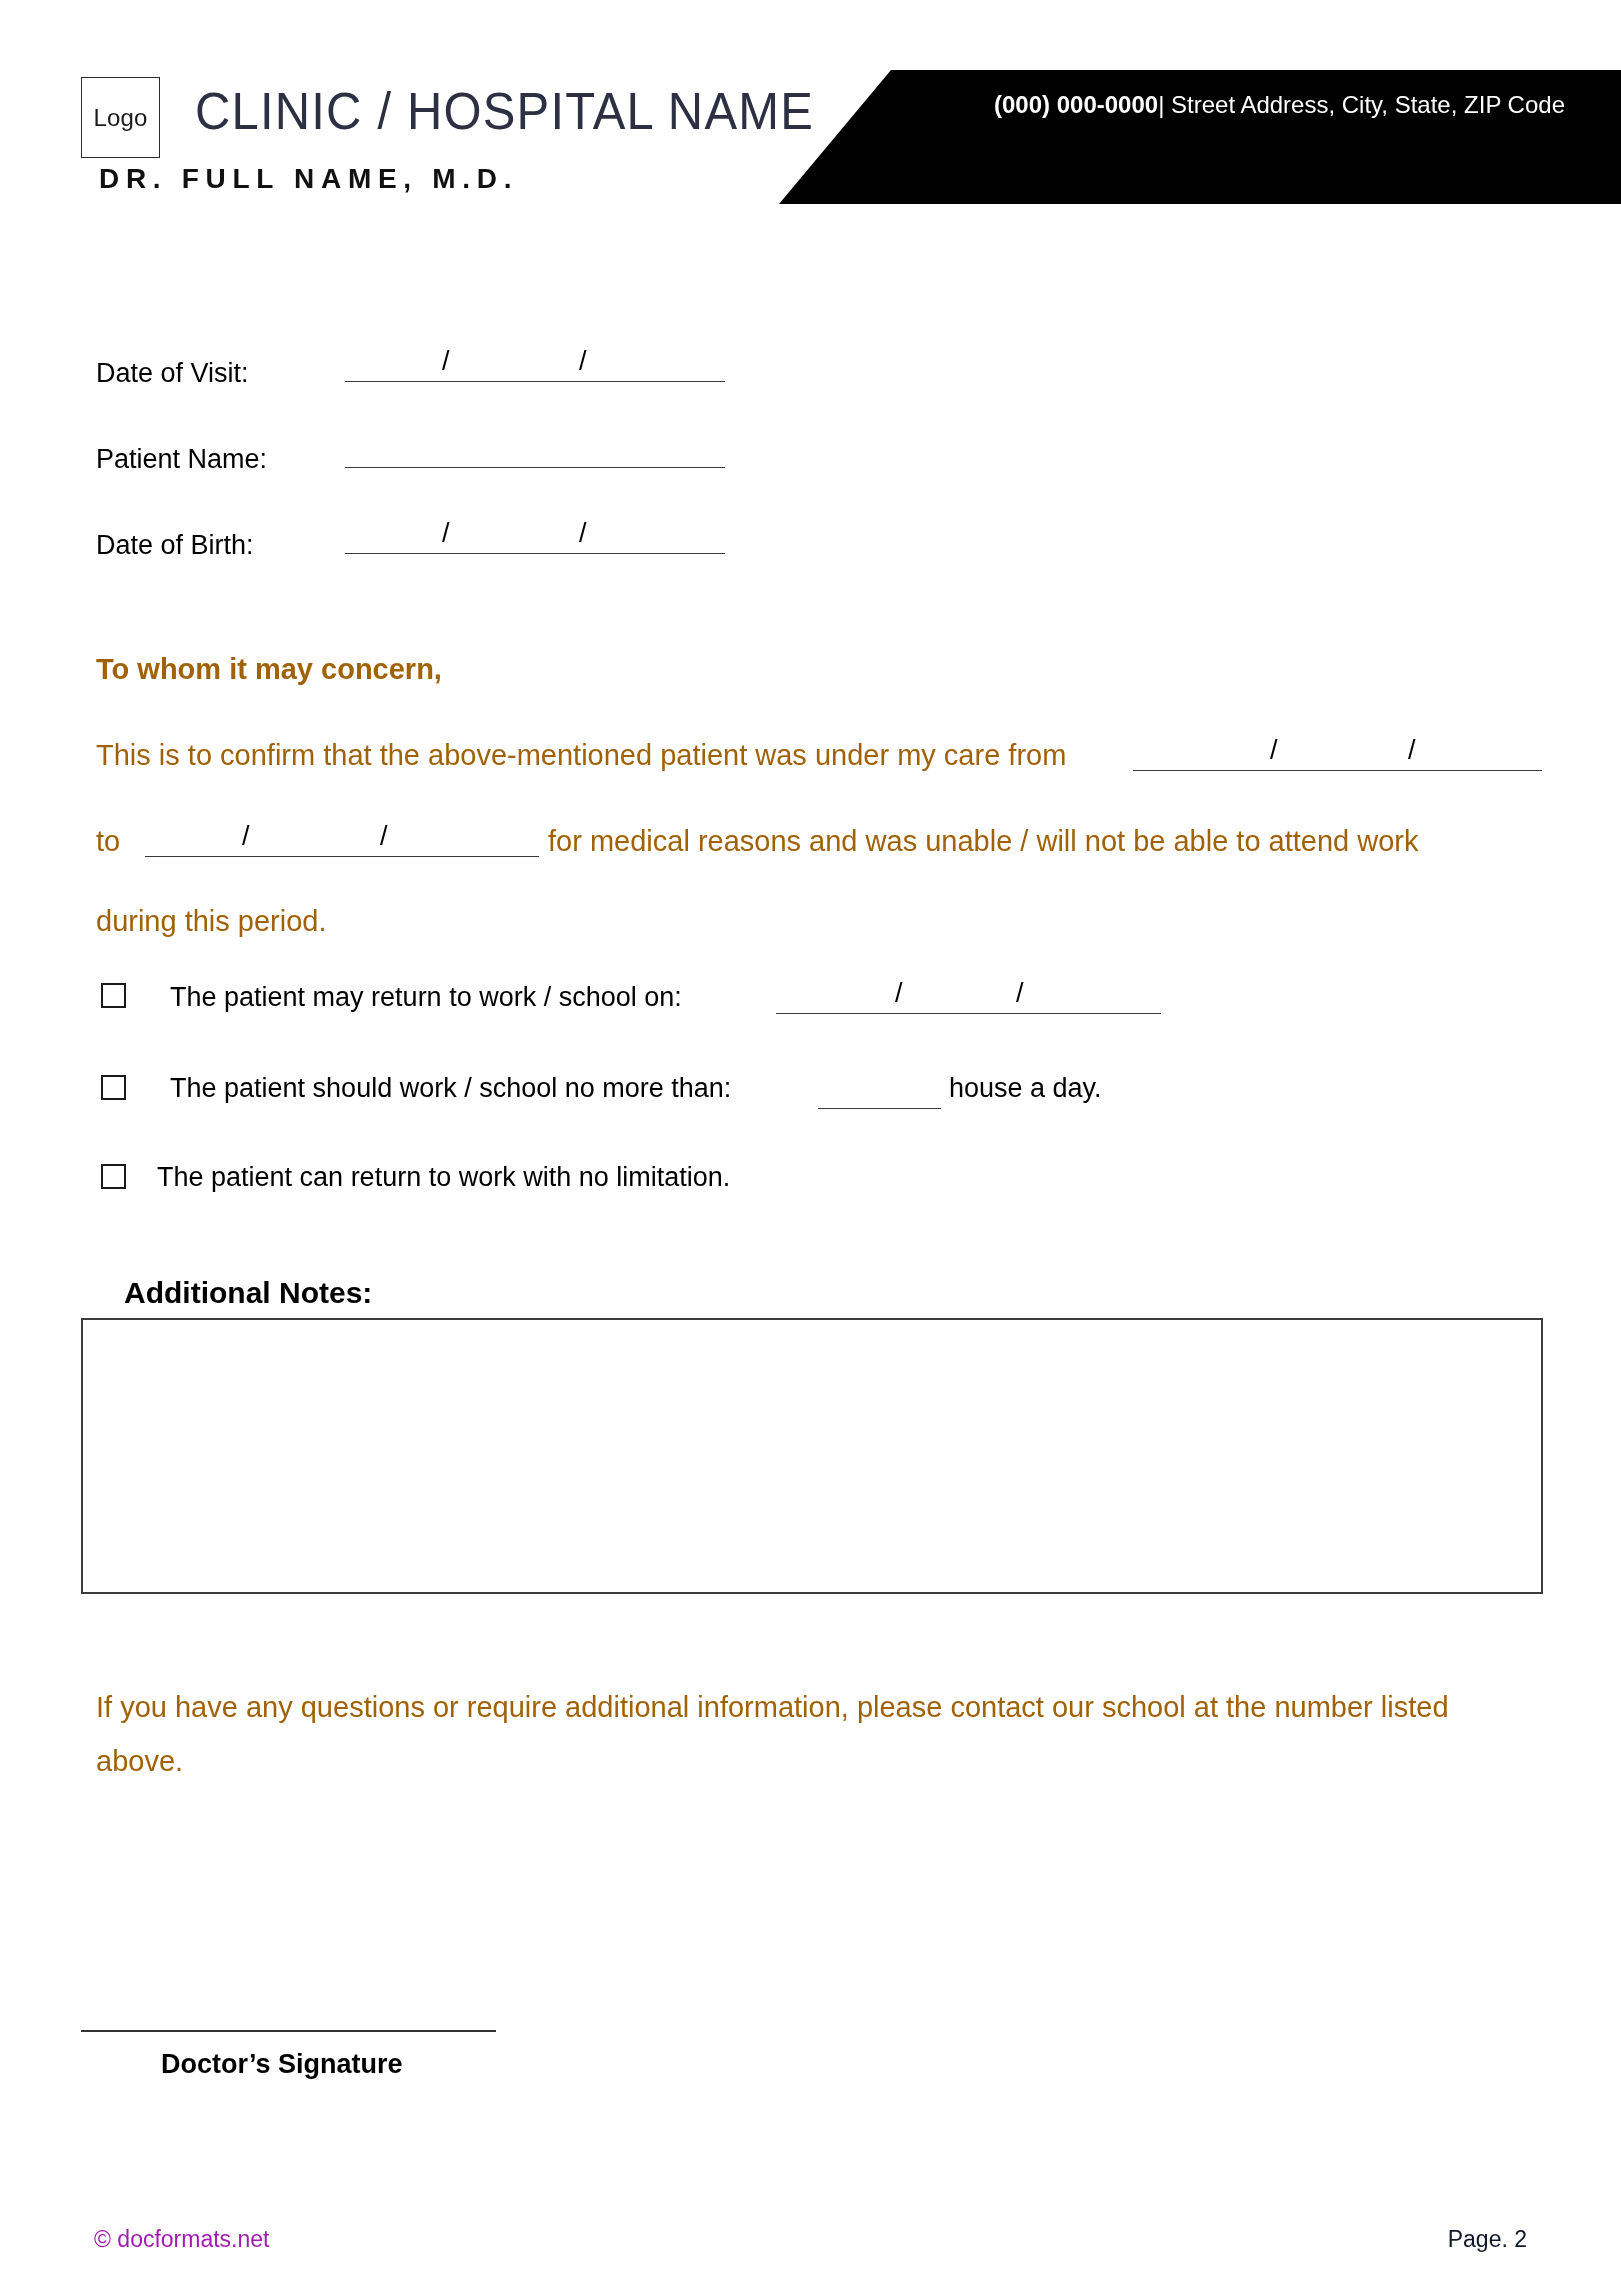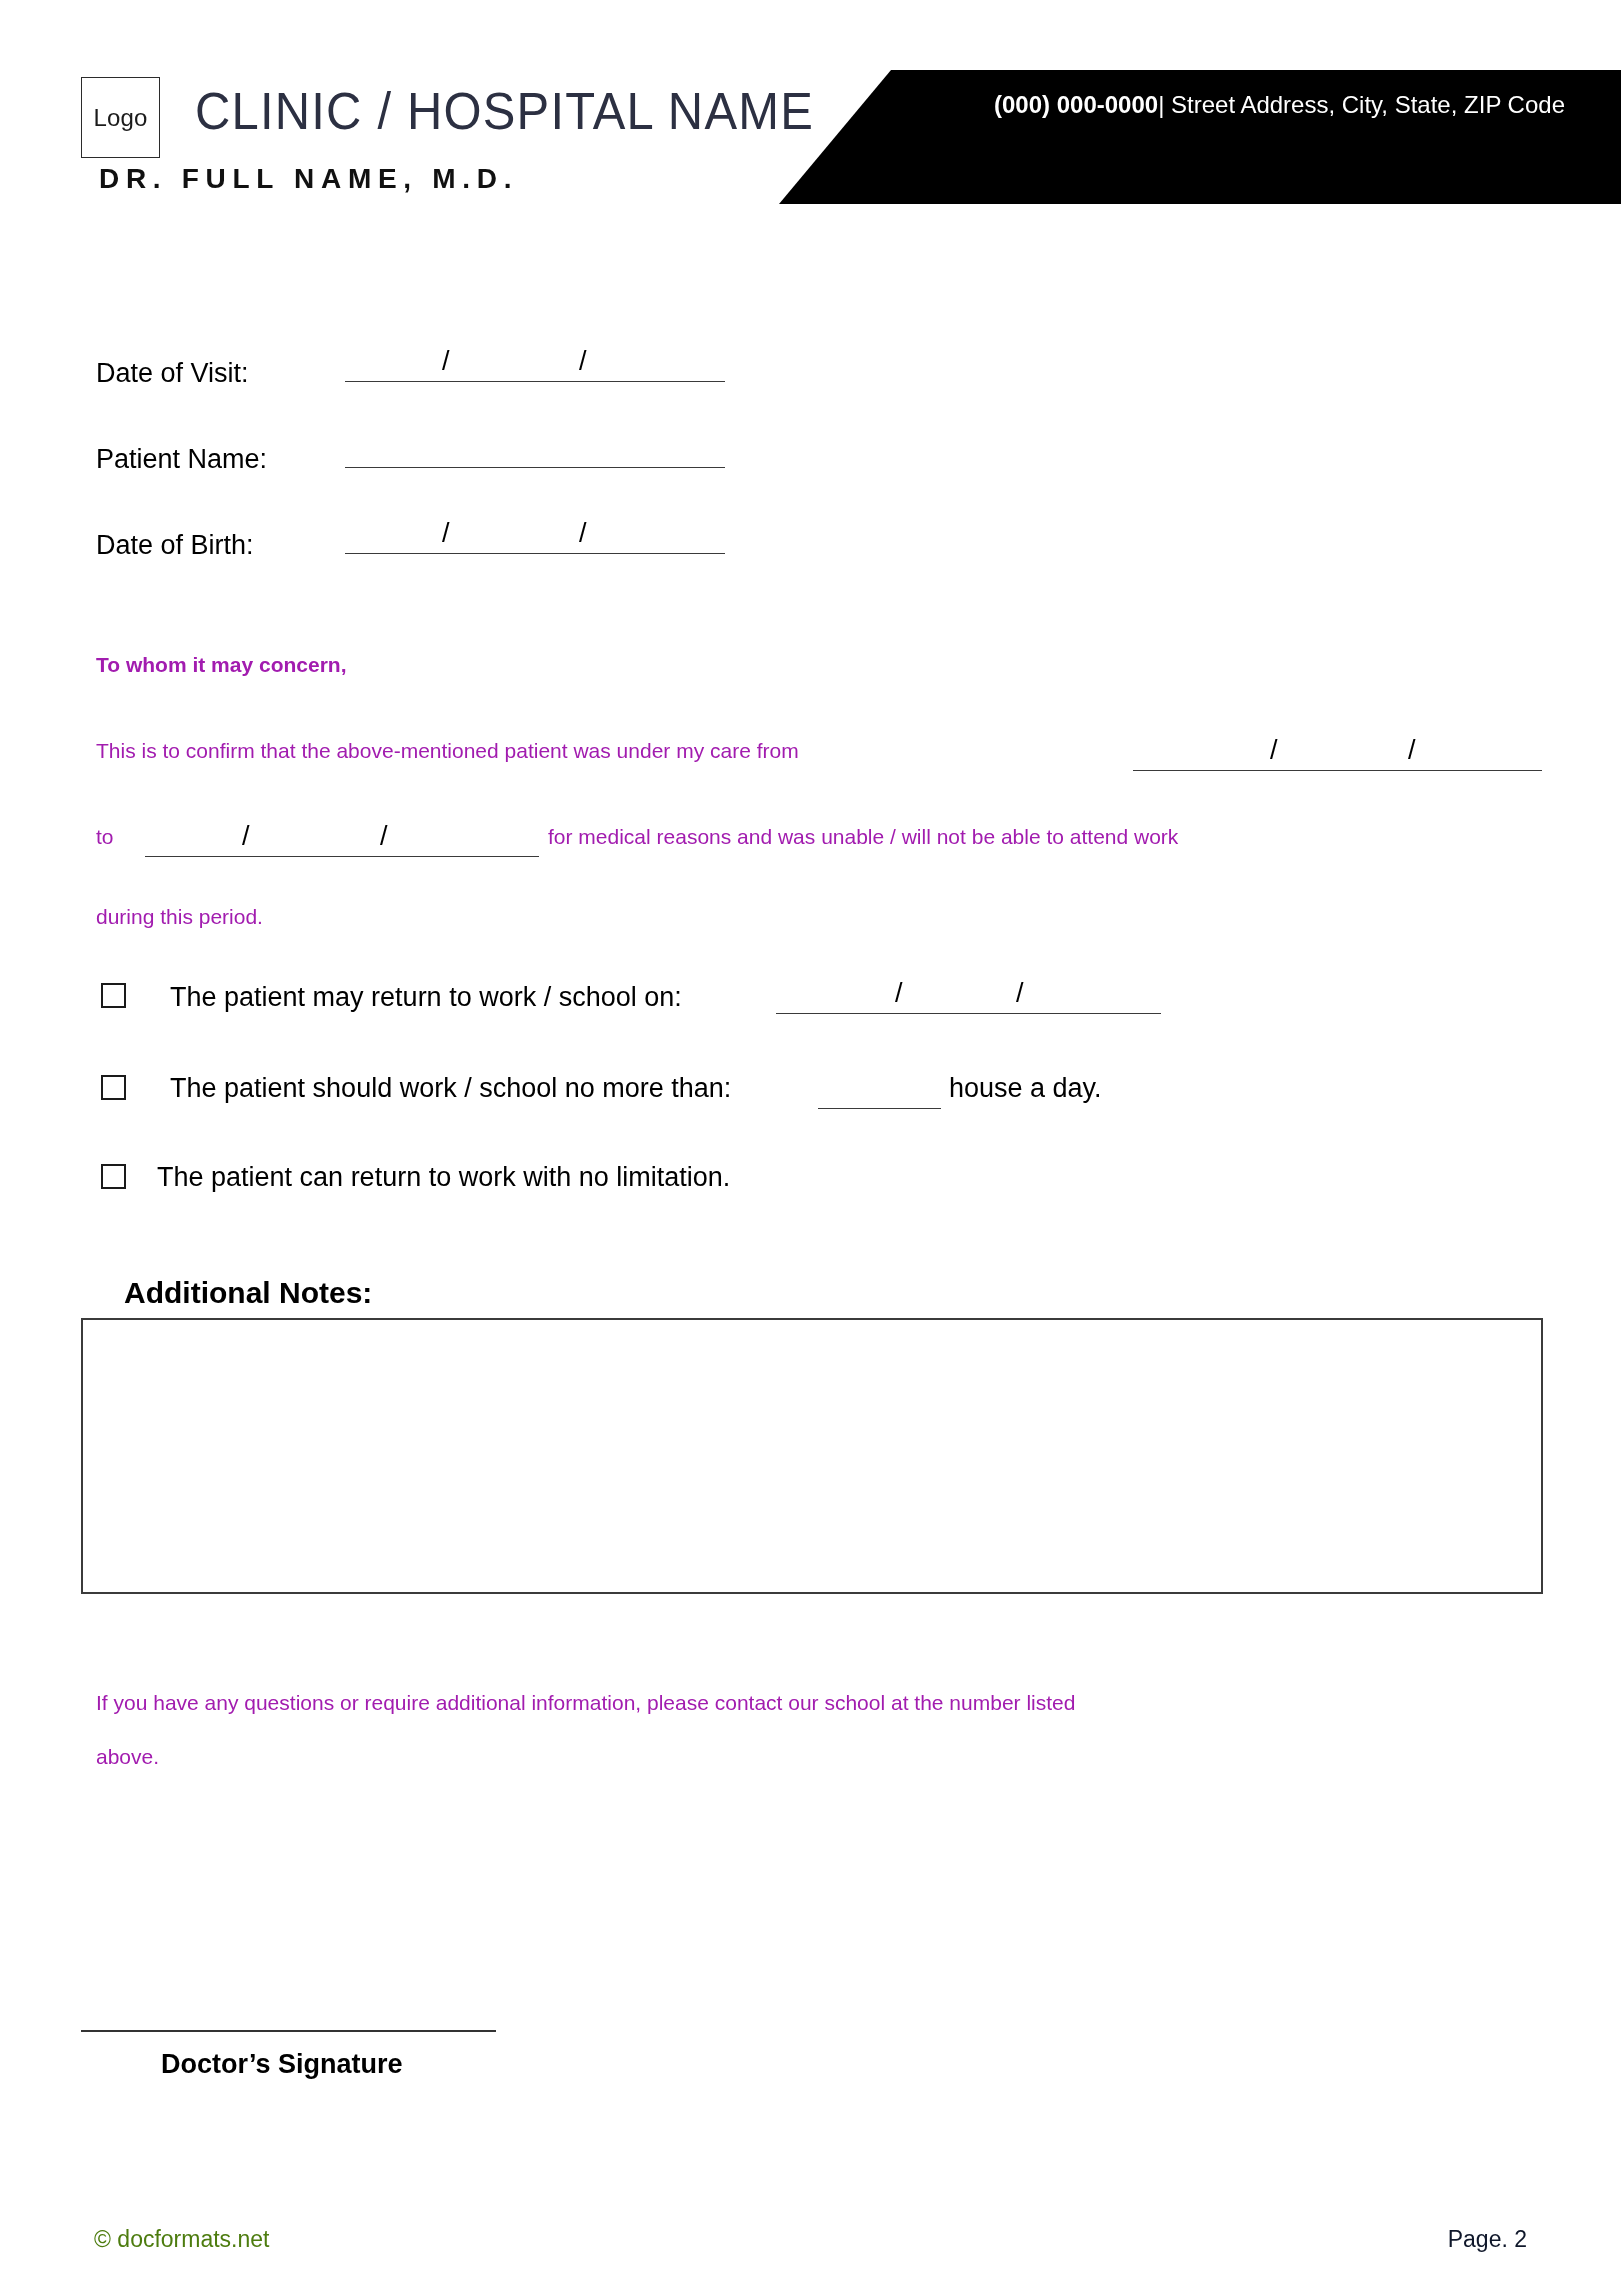--- a/index.html
+++ b/index.html
@@ -129,22 +129,22 @@
   .slash {
     position: absolute;
     font-size: 27px;
     color: #000000;
   }
 
   
   .para {
     position: absolute;
     left: 96px;
-    font-size: 21px;
-    color: #a21caf;
+    font-size: 29px;
+    color: #a16207;
     white-space: nowrap;
   }
   .para.bold { font-weight: 700; }
 
   
   .cbox {
     position: absolute;
     width: 25px;
     height: 25px;
     border: 2.7px solid #1a1a1a;
@@ -196,21 +196,21 @@
     color: #000000;
     text-align: right;
   }
 
   
   .footer-left {
     position: absolute;
     left: 94px;
     top: 2226px;
     font-size: 23px;
-    color: #4d7c0f;
+    color: #a21caf;
   }
   .footer-right {
     position: absolute;
     right: 94px;
     top: 2226px;
     font-size: 23px;
     color: #0f172a;
   }
 </style>
 </head>

